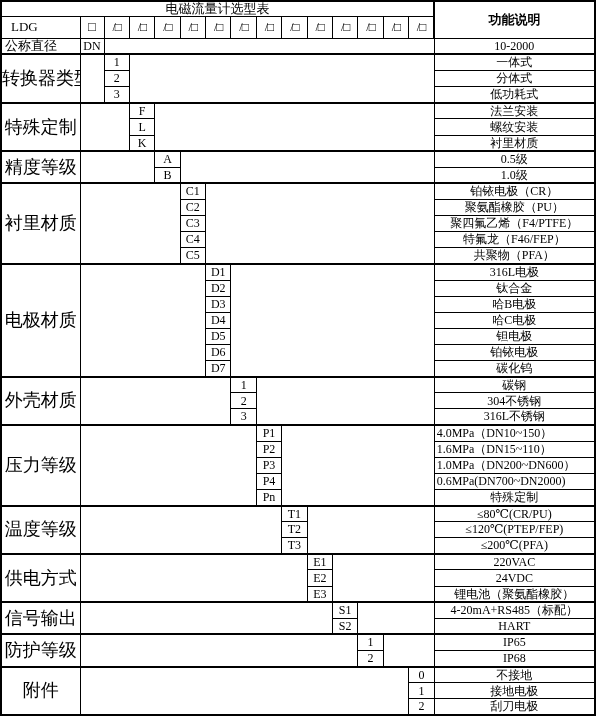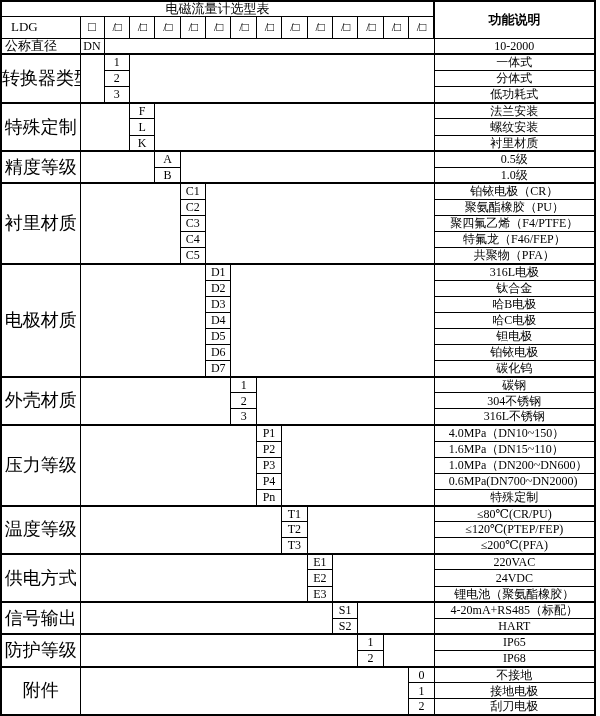--- a/index.html
+++ b/index.html
@@ -24,21 +24,21 @@
   td.title-cell{font-size:13px;}
   td.func{font-size:13px;border-left:2px solid #000;font-weight:bold;}
   td.label{font-size:18px;font-family:Liberation Serif, serif;}
   td.label-left{text-align:left;padding-left:9px;font-size:13px;}
   td.label-left2{text-align:left;padding-left:3px;font-size:13px;}
   td.code{font-size:12px;}
   td.box{font-size:13px;}
   td.slot{font-size:12px;letter-spacing:-1px;}
   td.spacer{border-color:#000;}
   td.desc{border-left:1px solid #f9a8d4;}
-  td.desc.left{text-align:left;padding-left:14px;}
+  td.desc.left{text-align:left;padding-left:2px;}
   tr.gsep td{border-top-width:2px;}
 </style>
 </head>
 <body>
 
 <table class="sel">
   <colgroup id="cols">
       <col style="width: 79px;">
       <col style="width: 24px;">
       <col style="width: 25.4px;">

